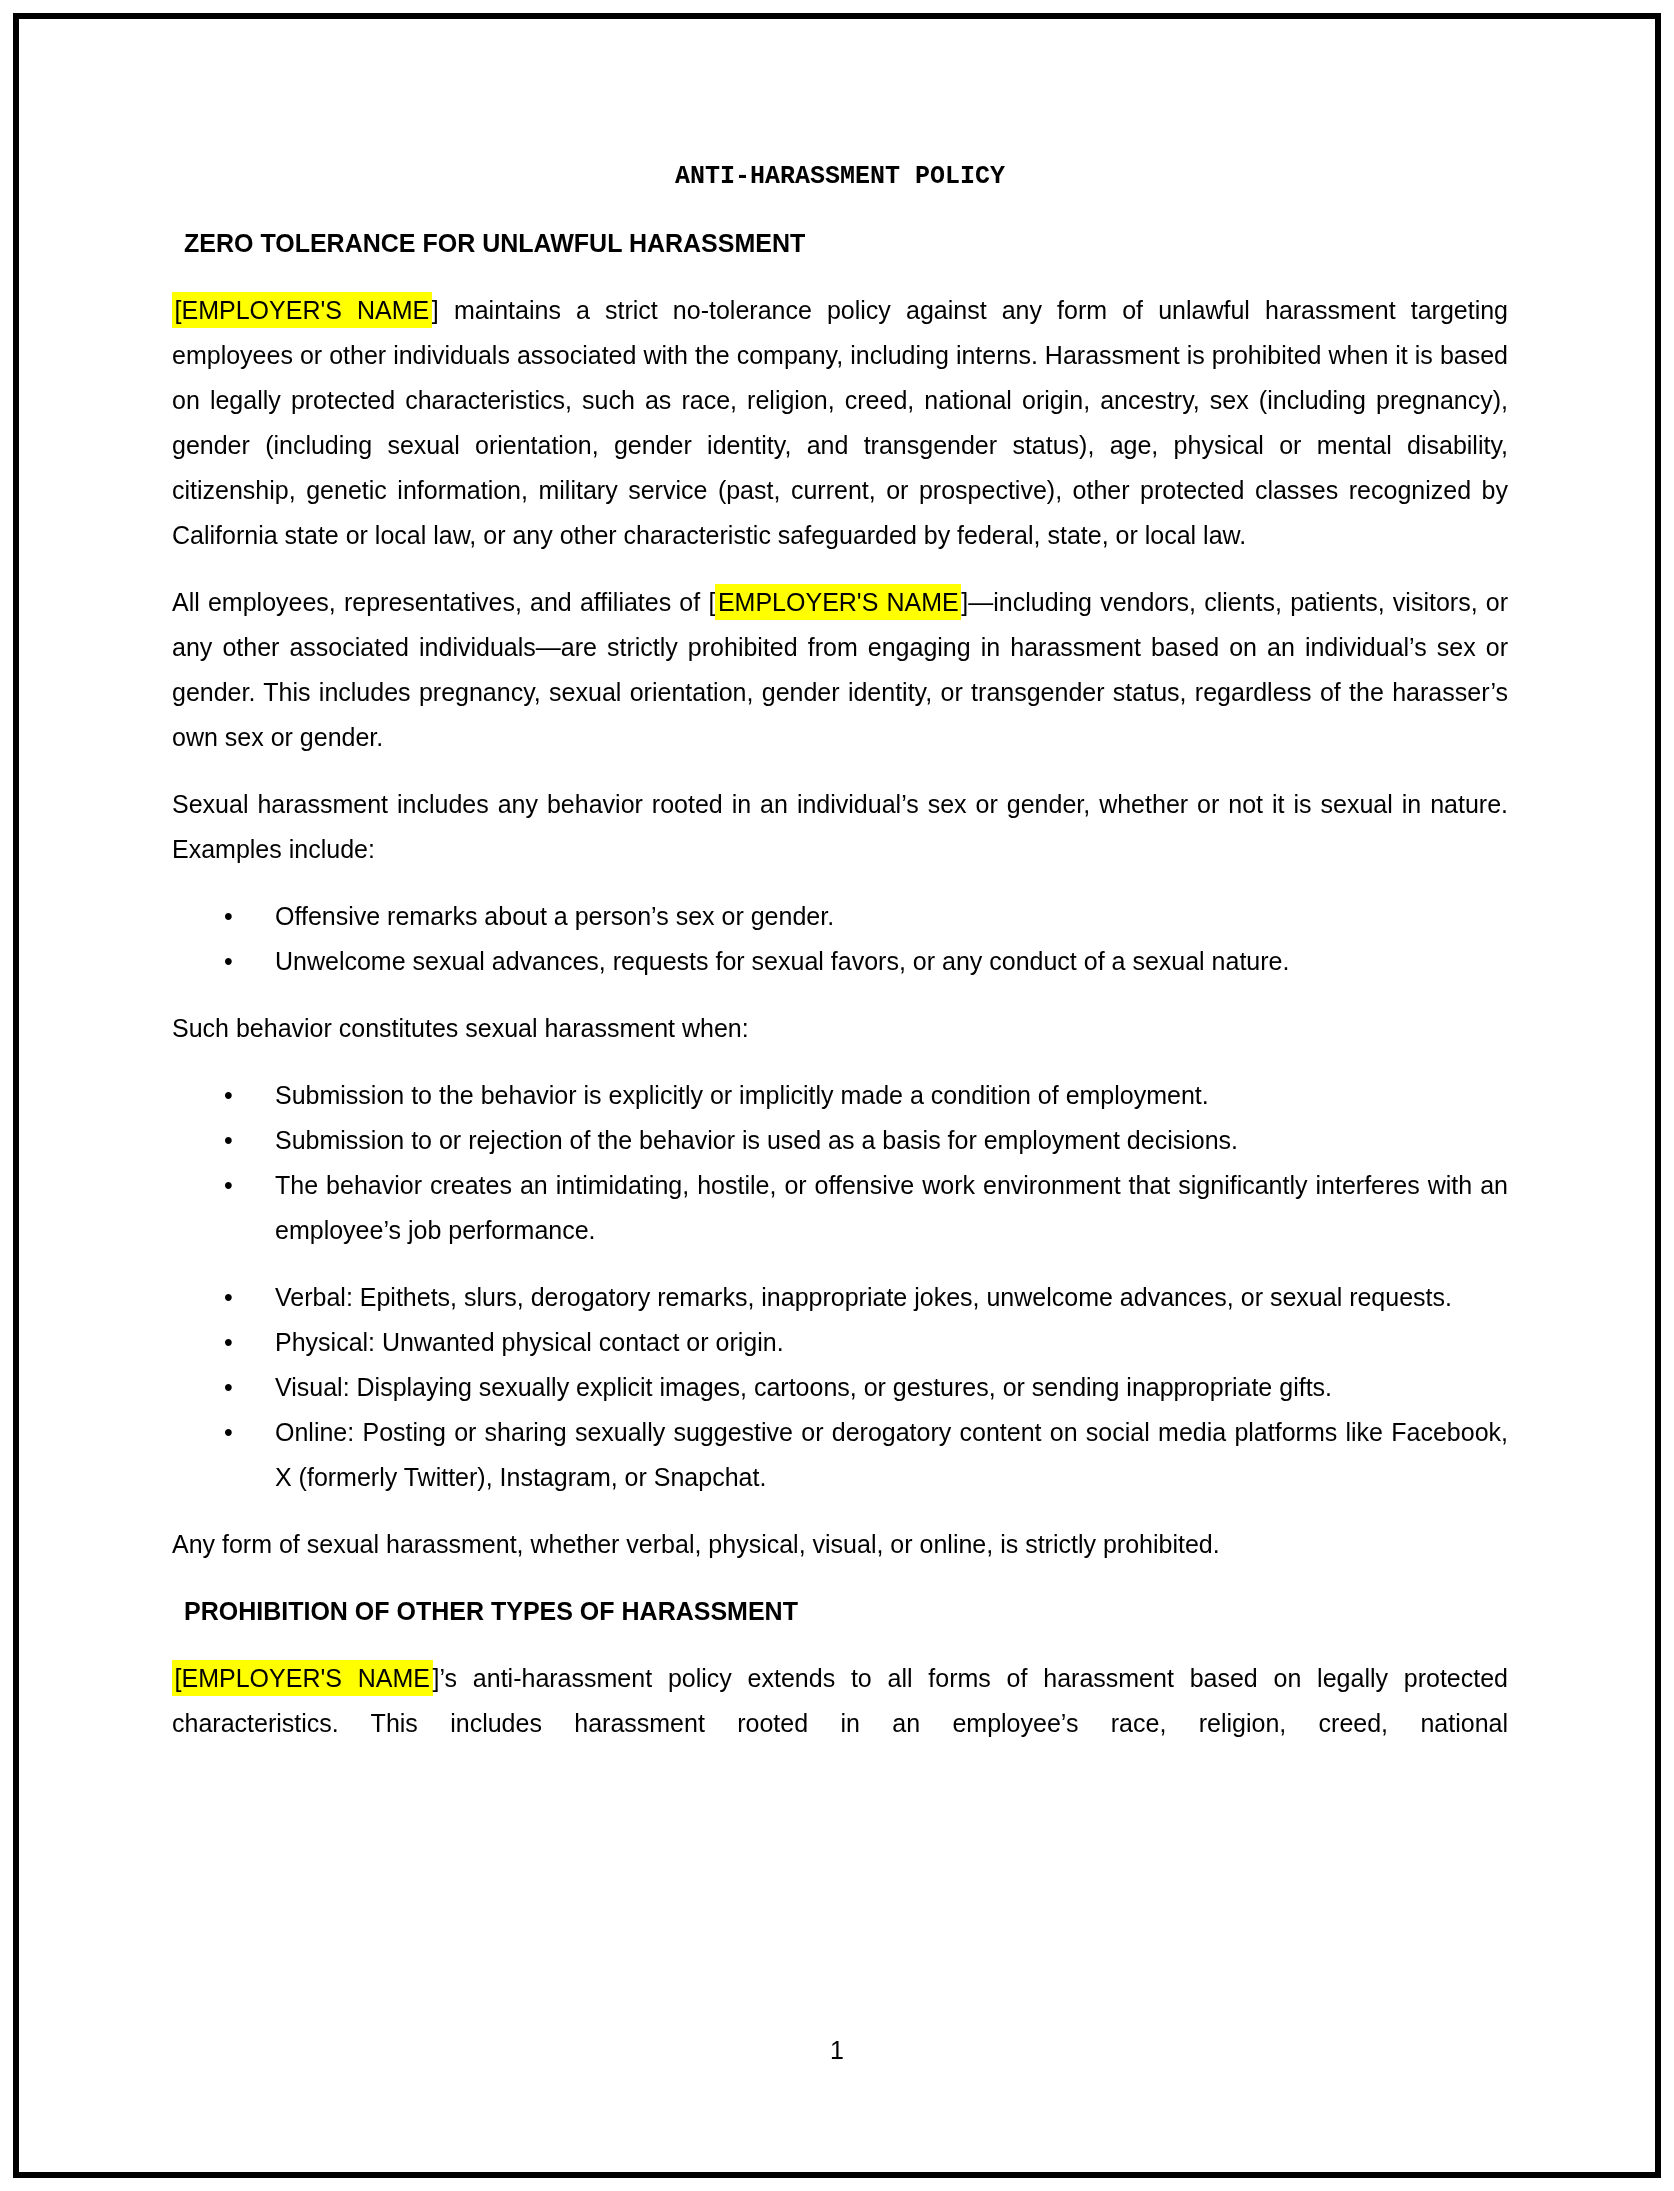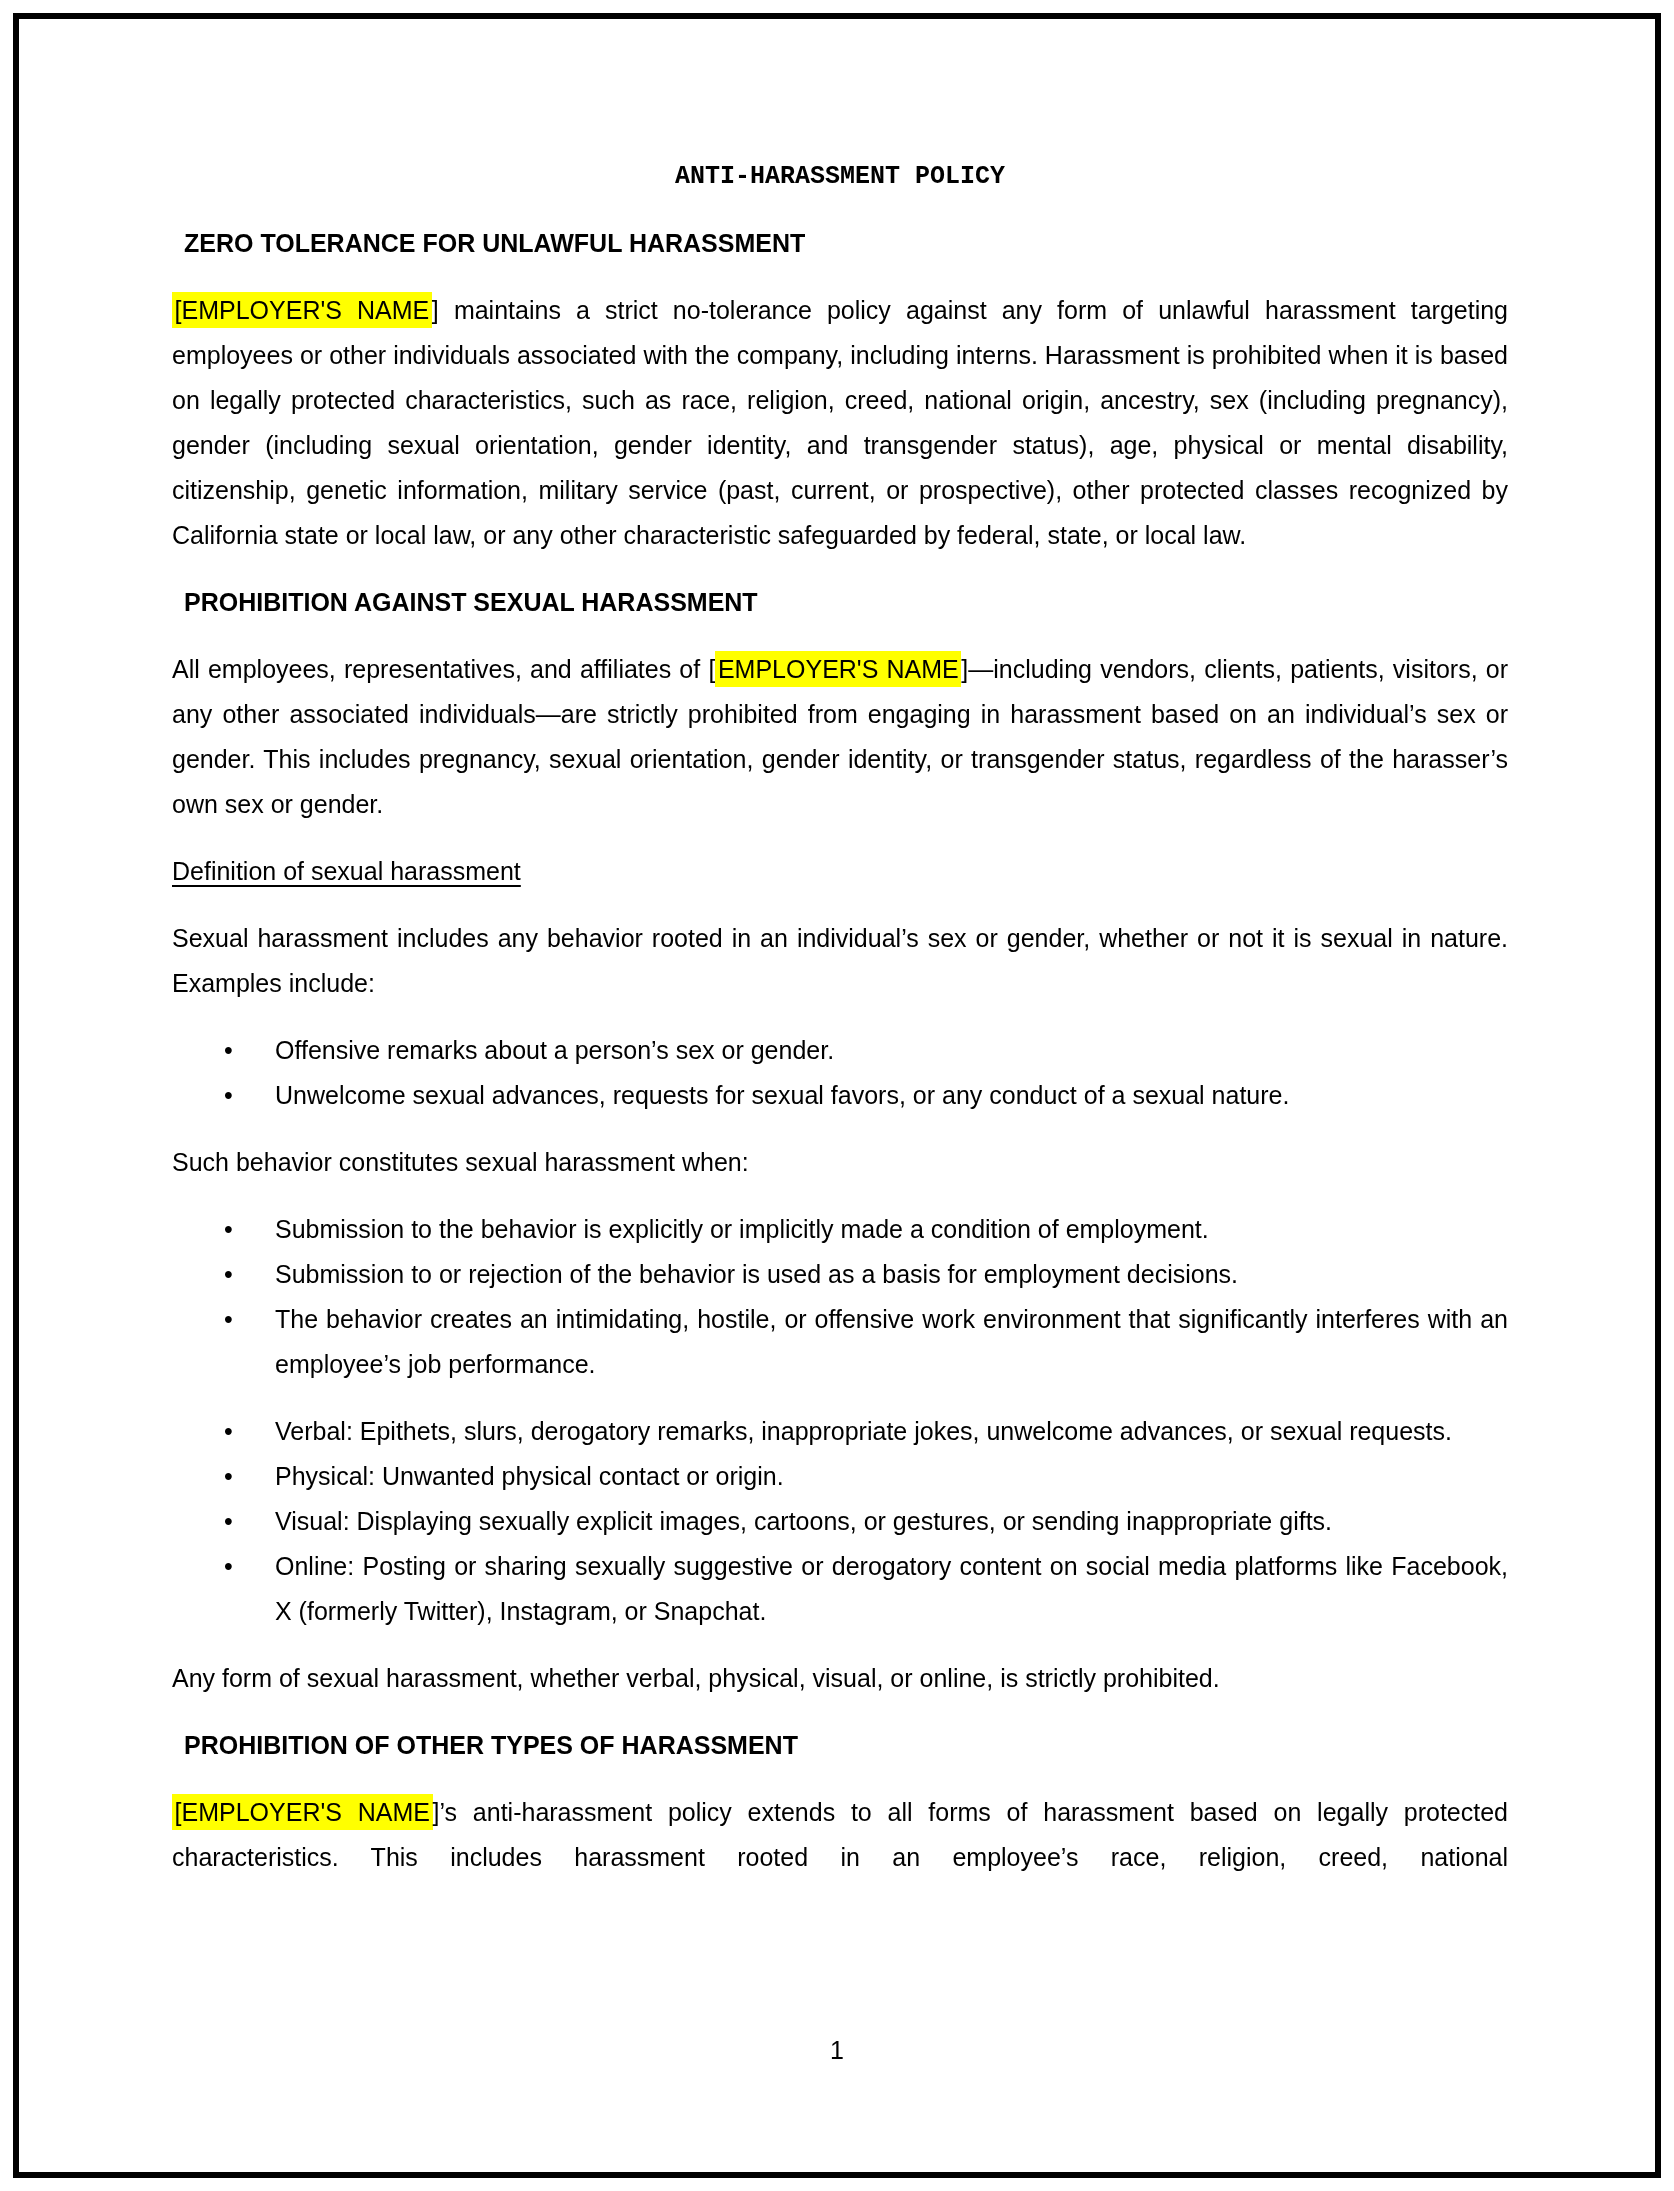--- a/index.html
+++ b/index.html
@@ -76,23 +76,21 @@
 </head>
 <body>
 
 <div class="frame"></div>
 
 <div class="content">
   <p class="title">ANTI-HARASSMENT POLICY</p>
   <div>
       <p class="heading"><span>ZERO TOLERANCE FOR UNLAWFUL HARASSMENT</span></p>
       <p class="paragraph"><span class="hl" style="background: rgb(255, 255, 0);">[EMPLOYER'S NAME</span><span>] maintains a strict no-tolerance policy against any form of unlawful harassment targeting employees or other individuals associated with the company, including interns. Harassment is prohibited when it is based on legally protected characteristics, such as race, religion, creed, national origin, ancestry, sex (including pregnancy), gender (including sexual orientation, gender identity, and transgender status), age, physical or mental disability, citizenship, genetic information, military service (past, current, or prospective), other protected classes recognized by California state or local law, or any other characteristic safeguarded by federal, state, or local law.</span></p>
-      <p class="heading"><span>PROHIBITION AGAINST SEXUAL HARASSMENT</span></p>
       <p class="paragraph"><span>All employees, representatives, and affiliates of [</span><span class="hl" style="background: rgb(255, 255, 0);">EMPLOYER'S NAME</span><span>]—including vendors, clients, patients, visitors, or any other associated individuals—are strictly prohibited from engaging in harassment based on an individual’s sex or gender. This includes pregnancy, sexual orientation, gender identity, or transgender status, regardless of the harasser’s own sex or gender.</span></p>
-      <p class="subheading"><span>Definition of sexual harassment</span></p>
       <p class="paragraph"><span>Sexual harassment includes any behavior rooted in an individual’s sex or gender, whether or not it is sexual in nature. Examples include:</span></p>
       <ul class="bullets">
         <li><span class="marker">•</span><span>Offensive remarks about a person’s sex or gender.</span></li>
         <li><span class="marker">•</span><span>Unwelcome sexual advances, requests for sexual favors, or any conduct of a sexual nature.</span></li>
       </ul>
       <p class="paragraph"><span>Such behavior constitutes sexual harassment when:</span></p>
       <ul class="bullets">
         <li><span class="marker">•</span><span>Submission to the behavior is explicitly or implicitly made a condition of employment.</span></li>
         <li><span class="marker">•</span><span>Submission to or rejection of the behavior is used as a basis for employment decisions.</span></li>
         <li><span class="marker">•</span><span>The behavior creates an intimidating, hostile, or offensive work environment that significantly interferes with an employee’s job performance.</span></li>

